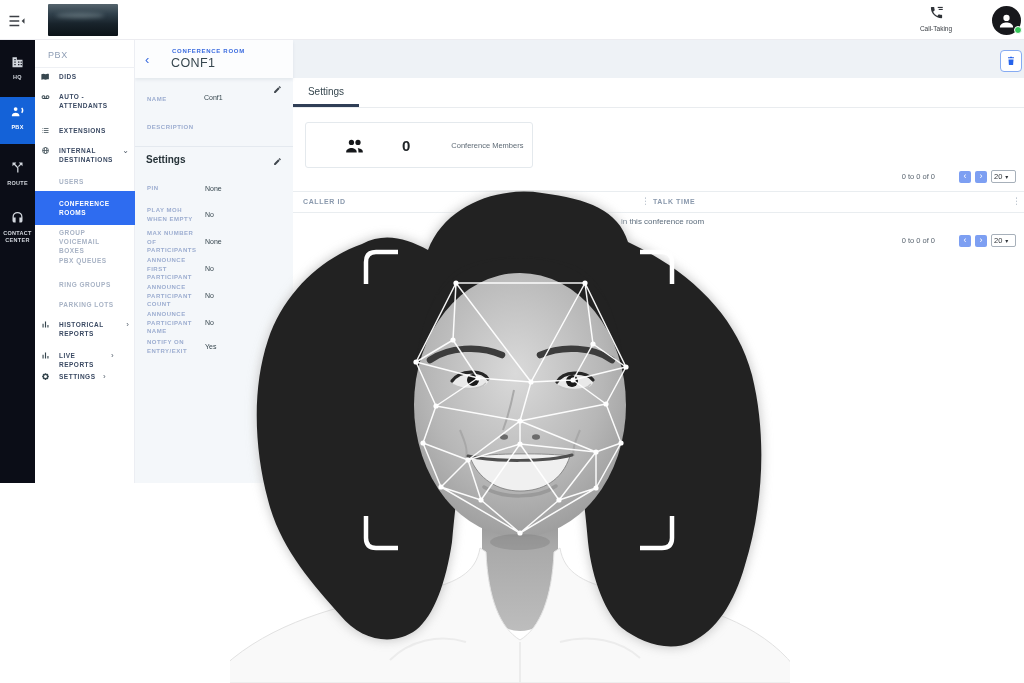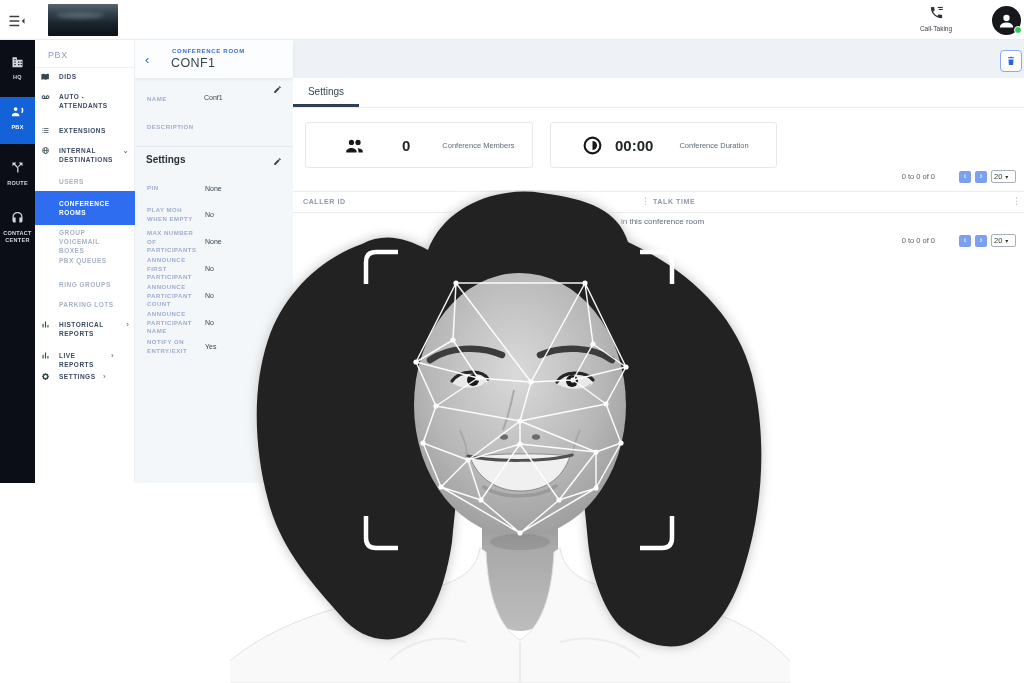--- a/index.html
+++ b/index.html
@@ -276,29 +276,21 @@
       <div class="tab-line"></div>
       <div class="tab-div"></div>
 
       <div class="stat" style="left:12px;width:228px">
         <svg style="margin-left:38px" viewBox="0 0 24 24" fill="currentColor">
             <circle cx="8.5" cy="8.5" r="3"></circle>
             <circle cx="16" cy="8.5" r="3"></circle>
             <path d="M2.5 19c0-2.8 3.8-4.2 6-4.2s6 1.4 6 4.2v1h-12zM15.7 14.9c2.1.4 5.8 1.5 5.8 4.1v1h-5v-1c0-1.7-.3-3.1-.8-4.1z"></path>
           </svg>
         <div class="num" style="margin-left:37px">0</div>
-        <div class="lab" style="margin-left:32px">Conference Members</div>
-      </div>
-      <div class="stat" style="left:257px;width:227px">
-        <svg style="margin-left:31px" viewBox="0 0 24 24">
-            <circle cx="12" cy="12" r="9" fill="none" stroke="currentColor" stroke-width="2.4"></circle>
-            <path d="M12 6.8a5.2 5.2 0 0 1 0 10.4z" fill="currentColor"></path>
-          </svg>
-        <div class="num" style="margin-left:12px">00:00</div>
-        <div class="lab" style="margin-left:26px">Conference Duration</div>
+        <div class="lab" style="margin-left:41px">Conference Members</div>
       </div>
 
       <div class="pag" style="top:92px">
         <div class="rng">0 to 0 of 0</div>
         <div class="pbtn">‹</div>
         <div class="pbtn">›</div>
         <div class="psel">
           <span>20</span>
           <span style="font-size:6px;color:#30353a">▾</span>
         </div>

